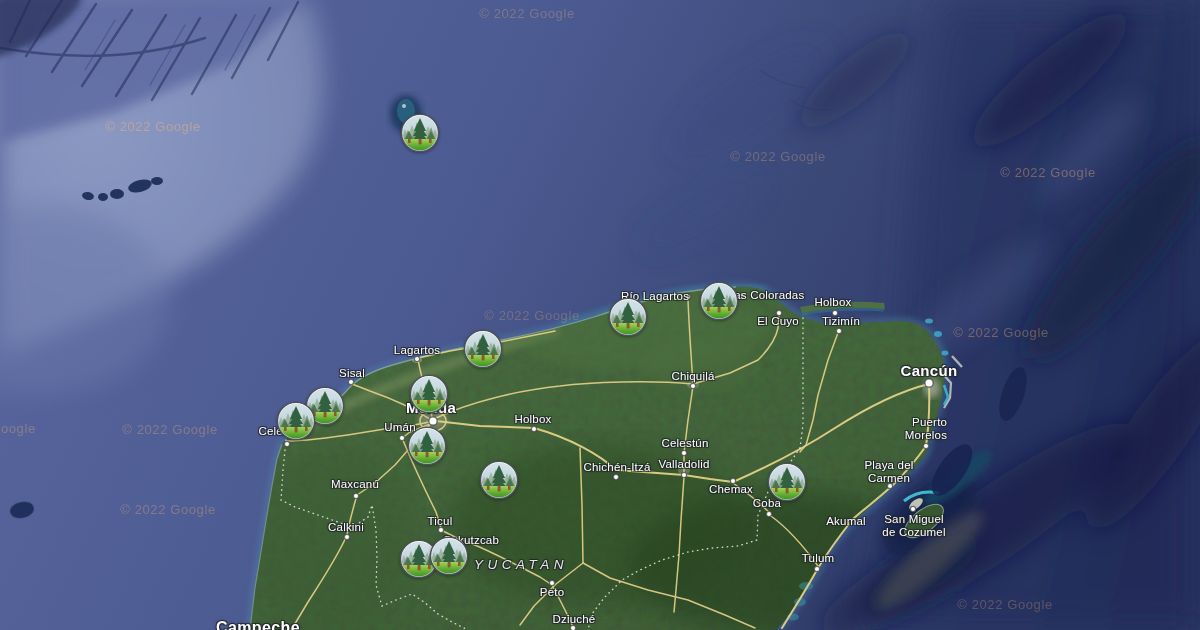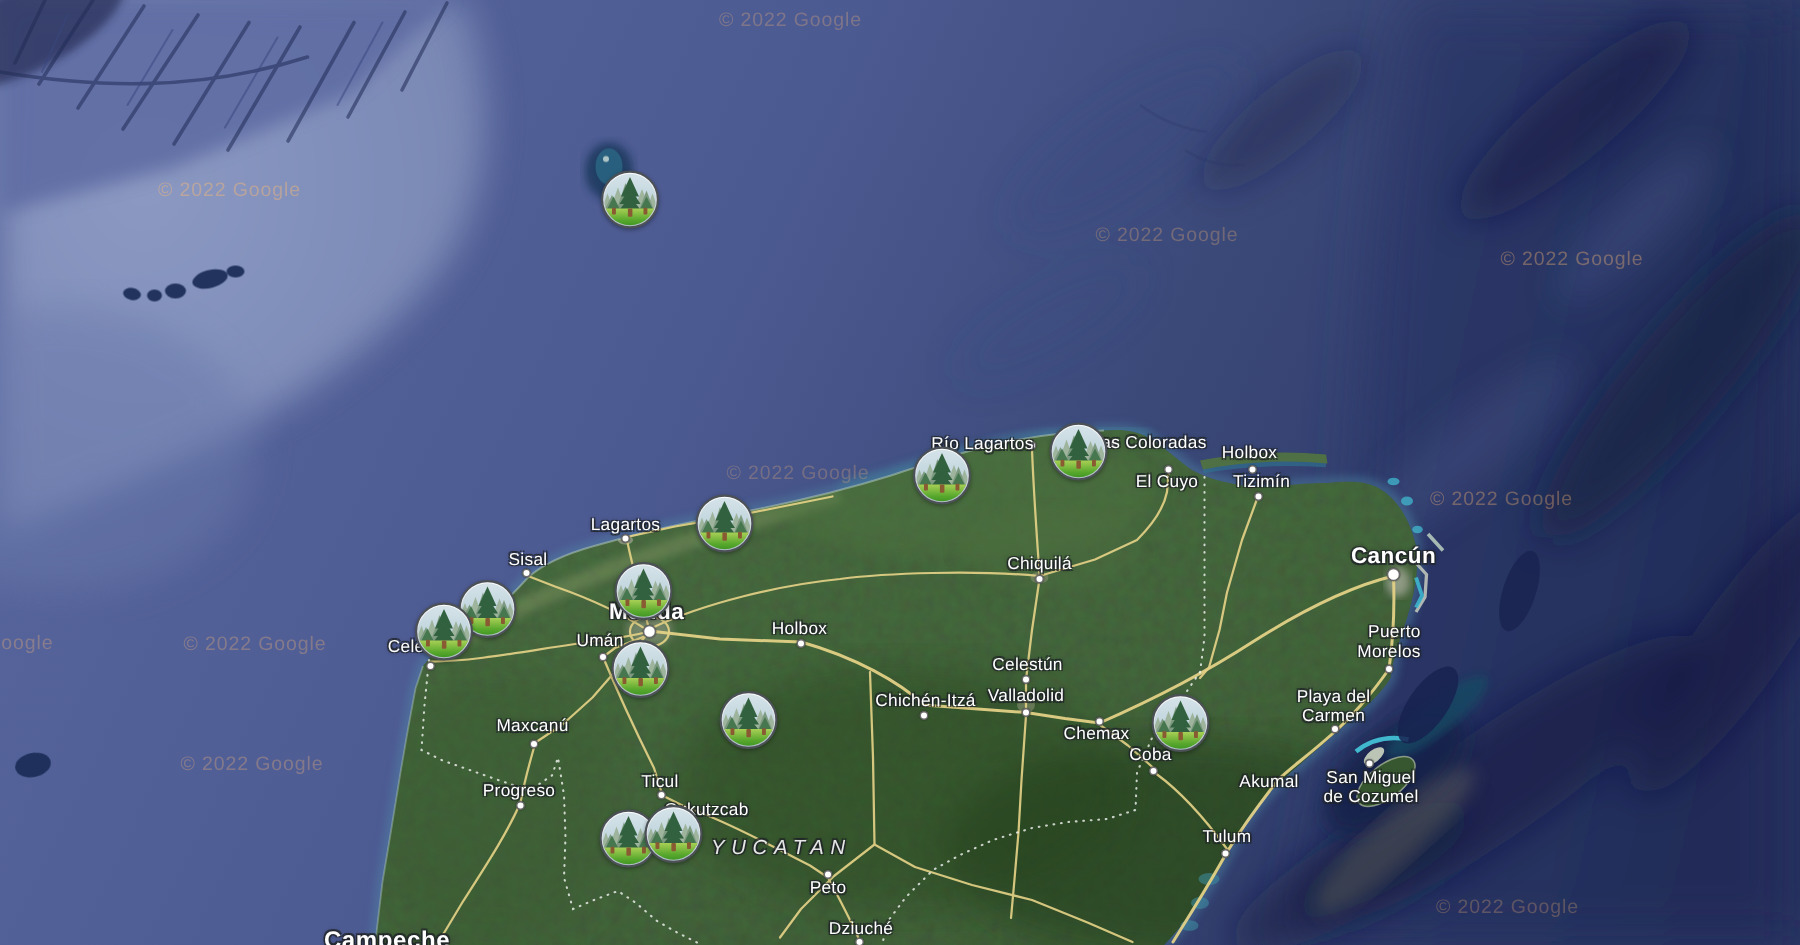--- a/index.html
+++ b/index.html
@@ -342,21 +342,21 @@
       <div class="lbl city" style="left: 767px; top: 504px;">Coba</div>
       <div class="lbl city" style="left: 846px; top: 522px;">Akumal</div>
       <div class="lbl city" style="left: 818px; top: 559px;">Tulum</div>
       <div class="lbl city" style="left: 926px; top: 429px; text-align: right;">Puerto
 Morelos</div>
       <div class="lbl city" style="left: 889px; top: 472px;">Playa del
 Carmen</div>
       <div class="lbl city" style="left: 914px; top: 526px;">San Miguel
 de Cozumel</div>
       <div class="lbl city" style="left: 355px; top: 485px; text-align: right;">Maxcanú</div>
-      <div class="lbl city" style="left: 346px; top: 528px;">Progreso</div>
+      <div class="lbl city" style="left: 346px; top: 528px;">Calkini</div>
       <div class="lbl city" style="left: 440px; top: 522px;">Ticul</div>
       <div class="lbl city" style="left: 471px; top: 541px;">Oxkutzcab</div>
       <div class="lbl city" style="left: 552px; top: 593px;">Peto</div>
       <div class="lbl city" style="left: 574px; top: 620px;">Dziuché</div>
       <div class="lbl major" style="left: 431px; top: 408px;">Mérida</div>
       <div class="lbl major" style="left: 929px; top: 371px;">Cancún</div>
     </div>
 <div class="layer" id="marker-layer">
       <div class="marker" style="left: 420px; top: 133px;">
     <svg viewBox="0 0 40 40">

